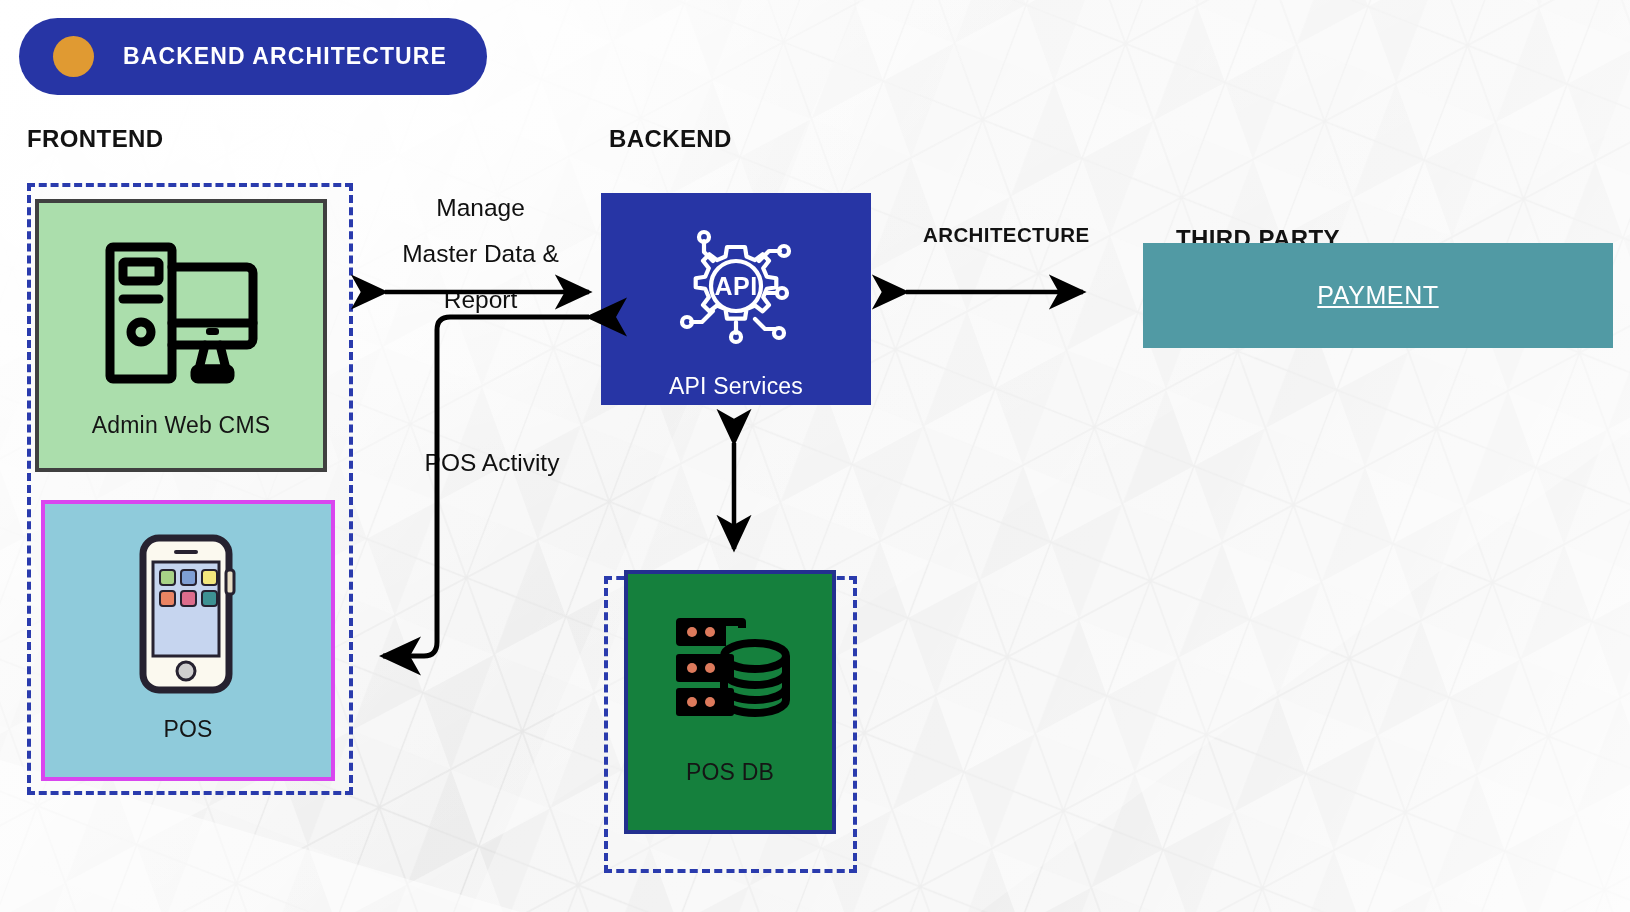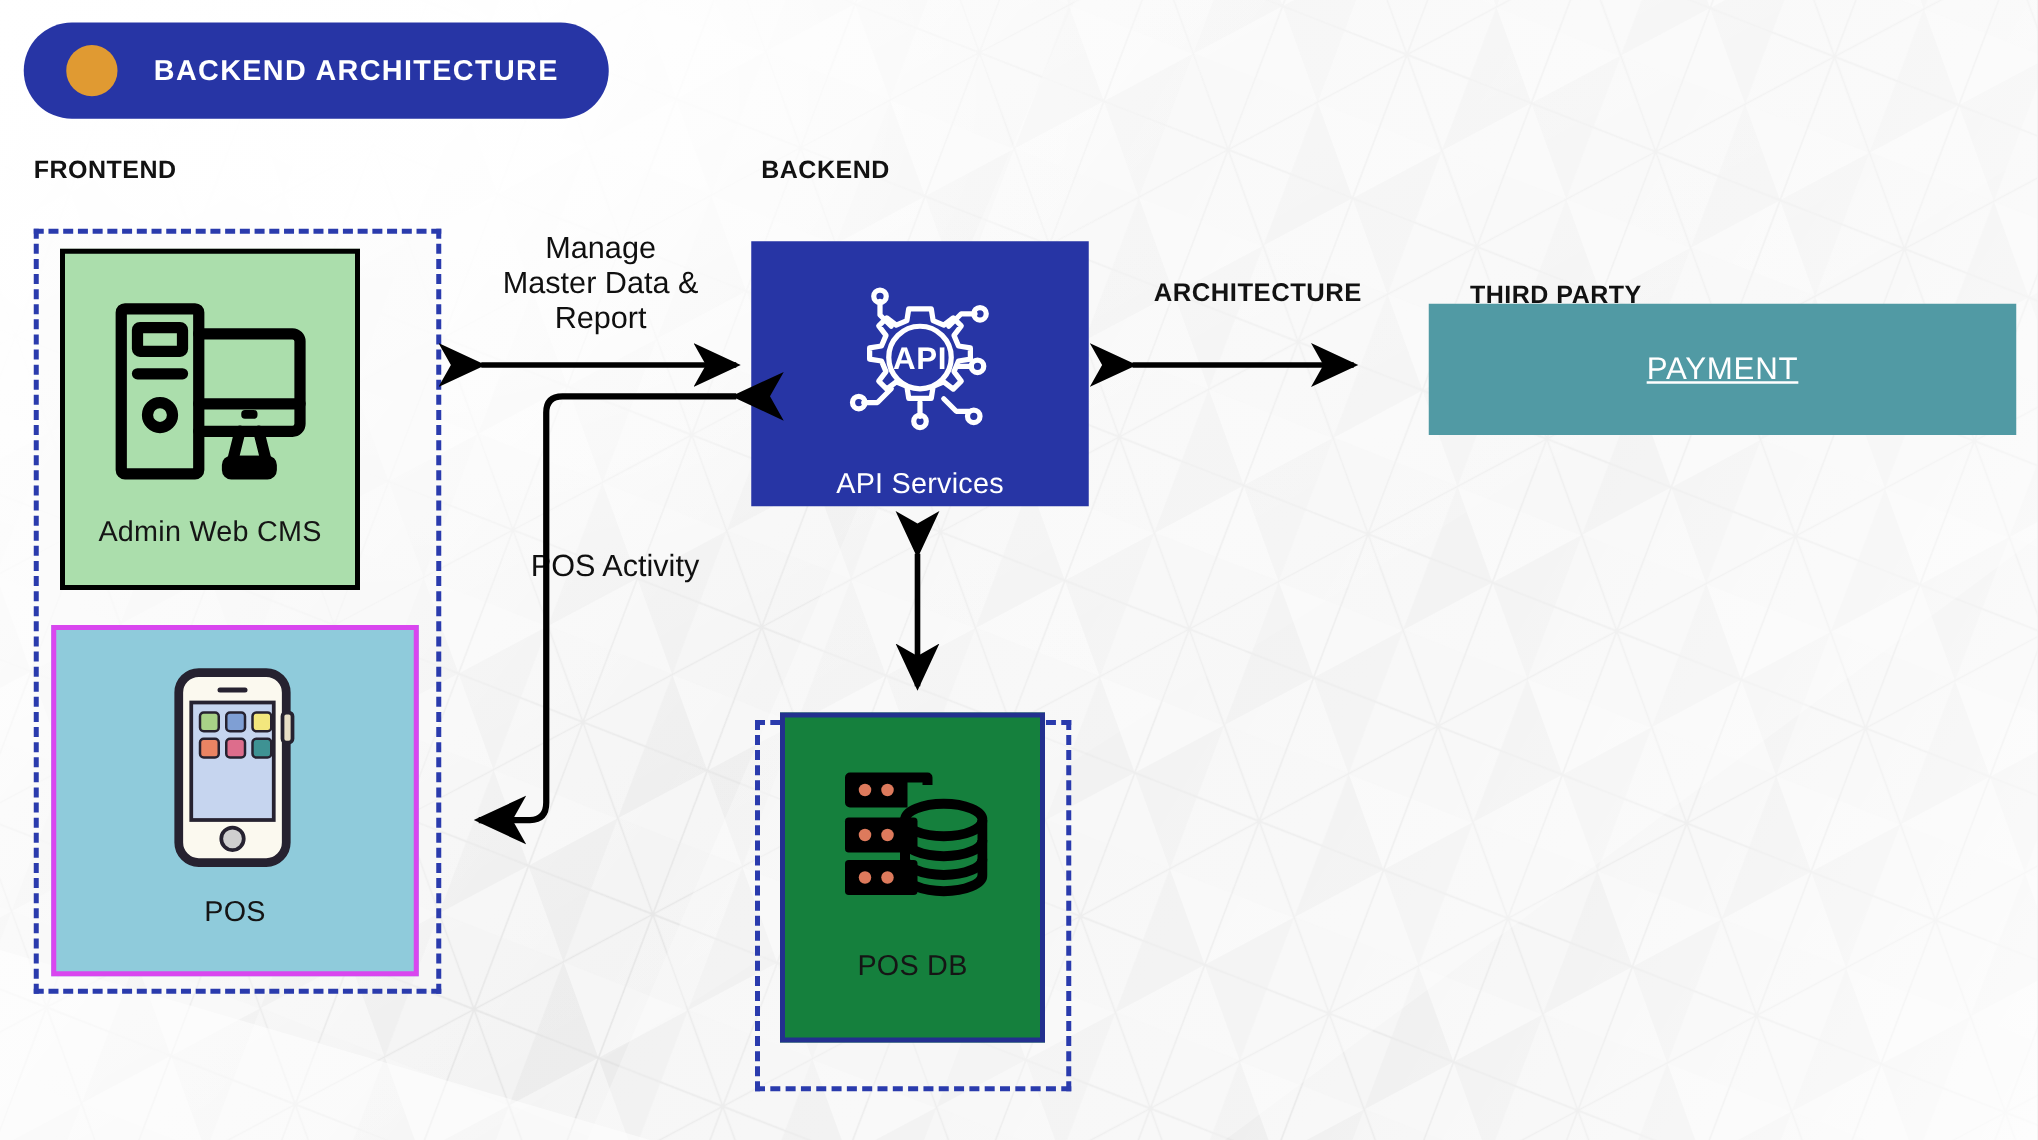--- a/index.html
+++ b/index.html
@@ -30,21 +30,21 @@
   }
   .pill-dot{width:41px;height:41px;border-radius:50%;flex:none;}
   .pill-text{
     margin-left:29px;color:#ffffff;font-weight:bold;
     font-size:23px;letter-spacing:1.1px;white-space:nowrap;
   }
 
   
   .caption{
     position:absolute;font-weight:bold;color:#121212;
-    font-size:20px;letter-spacing:.4px;white-space:nowrap;
+    font-size:24px;letter-spacing:.4px;white-space:nowrap;
   }
   #cap-frontend{left:27px;top:125px;}
   #cap-backend{left:609px;top:125px;}
   #cap-thirdparty{left:1176px;top:181px;margin-top:44px;}
   #cap-integration{left:923px;top:223px;font-size:20.5px;}
 
   
   .dashgroup{
     position:absolute;box-sizing:border-box;
     border:4px dashed #2a3bad;background:rgba(250,250,250,.30);
@@ -57,21 +57,21 @@
     position:absolute;box-sizing:border-box;
     display:flex;flex-direction:column;align-items:center;
     justify-content:flex-start;
   }
   .node-label{
     position:absolute;left:0;right:0;text-align:center;
     font-size:23px;color:#151515;letter-spacing:.2px;
   }
   .node-icon{position:absolute;left:0;right:0;display:flex;justify-content:center;}
 
-  #node-cms{left:48px;top:199px;width:240px;height:273px;border:4px solid #000000;background:#abdeac;}
+  #node-cms{left:35px;top:199px;width:292px;height:273px;border:4px solid #404040;background:#abdeac;}
   #node-cms .node-icon{top:32px;}
   #node-cms .node-label{top:209px;}
 
   #node-pos{left:41px;top:500px;width:294px;height:281px;border:4px solid #d946ef;background:#8fcbdb;}
   #node-pos .node-icon{top:30px;}
   #node-pos .node-label{top:212px;}
 
   #node-api{left:601px;top:193px;width:270px;height:212px;background:#2735a5;}
   #node-api .node-icon{top:30px;}
   #node-api .node-label{top:180px;color:#ffffff;font-size:23px;}
@@ -79,21 +79,21 @@
   #node-posdb{left:624px;top:570px;width:212px;height:264px;border:4px solid #23308f;background:#15803d;}
   #node-posdb .node-icon{top:38px;}
   #node-posdb .node-label{top:185px;}
 
   #node-payment{left:1143px;top:243px;width:470px;height:105px;background:#519aa4;}
   #node-payment .node-label{top:38px;color:#ffffff;font-size:25px;letter-spacing:.6px;text-decoration:underline;}
 
   
   .conn-label{
     position:absolute;text-align:center;color:#101010;
-    font-size:24.5px;line-height:28px;white-space:pre-line;
+    font-size:24.5px;line-height:46px;white-space:pre-line;
   }
   #label-manage{left:378px;top:185px;width:205px;}
   #label-posactivity{left:388px;top:440px;width:208px;text-align:center;}
 
   
   #wires{position:absolute;inset:0;width:1630px;height:912px;pointer-events:none;}
 </style>
 </head>
 <body>
 

